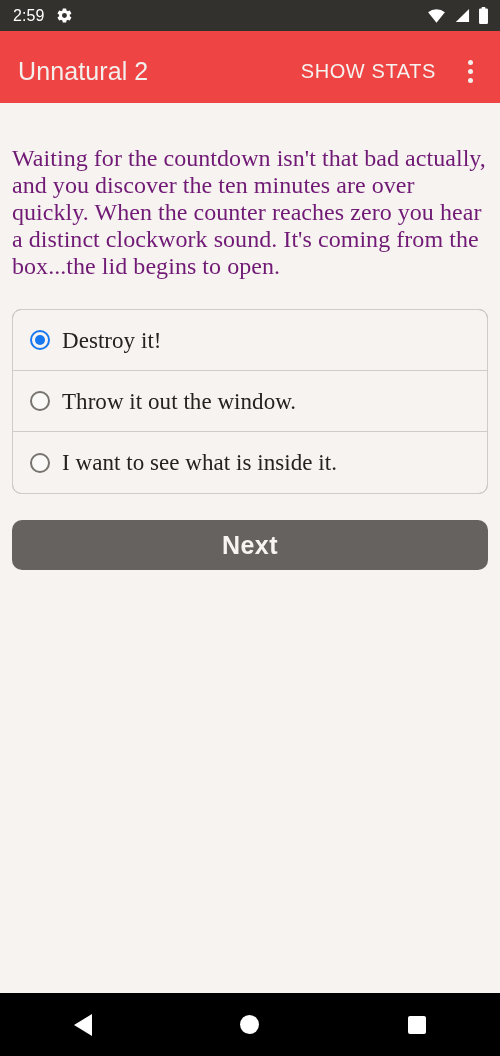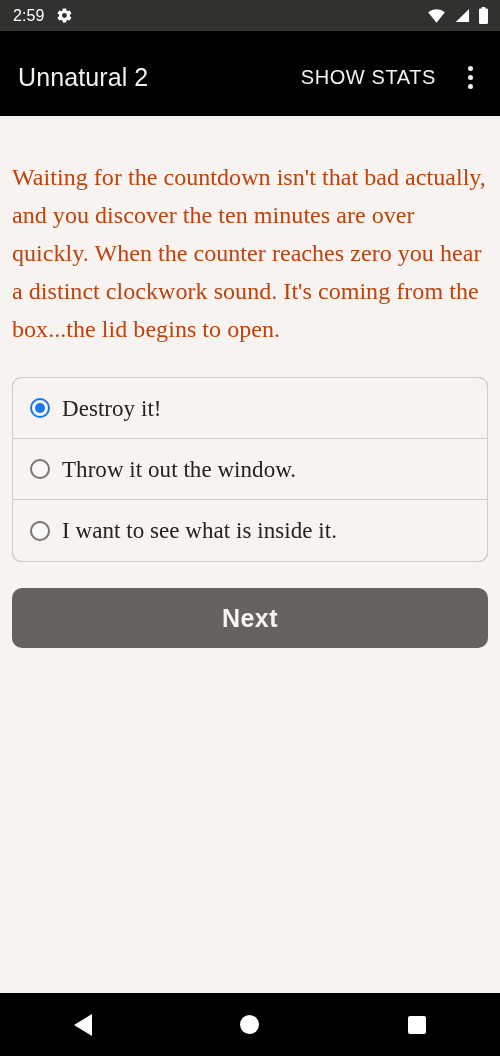--- a/index.html
+++ b/index.html
@@ -50,22 +50,22 @@
     align-items: center;
     gap: 7px;
   }
   .icon-gear { display: block; }
   .icon-wifi { display: block; }
   .icon-signal { display: block; }
   .icon-battery { display: block; }
 
   
   .app-bar {
-    height: 85px;
-    background: #000000;
+    height: 72px;
+    background: #ef4444;
     display: flex;
     align-items: center;
     padding: 8px 8px 0 18px;
     flex: none;
   }
   .app-title {
     color: #f2efec;
     font-size: 25px;
     font-weight: 400;
     letter-spacing: 0.1px;
@@ -108,22 +108,22 @@
   .content {
     flex: 1;
     background: #f7f3f0;
     padding: 0 12px;
     overflow: hidden;
   }
 
   .story-text {
     font-family: "Liberation Serif", serif;
     font-size: 24px;
-    line-height: 38px;
-    color: #c2410c;
+    line-height: 27px;
+    color: #701a75;
     margin-top: 42px;
     letter-spacing: 0.05px;
   }
 
   
   .options-card {
     margin-top: 29px;
     border: 1px solid #cfcbc7;
     border-radius: 9px;
     background: #737373;
@@ -168,21 +168,21 @@
     color: #24211f;
     margin-left: 12px;
     letter-spacing: 0.05px;
     line-height: 1;
   }
 
   
   .next-btn {
     display: block;
     width: 100%;
-    height: 60px;
+    height: 50px;
     margin-top: 26px;
     background: #656260;
     border: none;
     border-radius: 10px;
     color: #f7f4f1;
     font-family: "Liberation Sans", sans-serif;
     font-size: 25px;
     font-weight: bold;
     letter-spacing: 0.4px;
     cursor: pointer;

